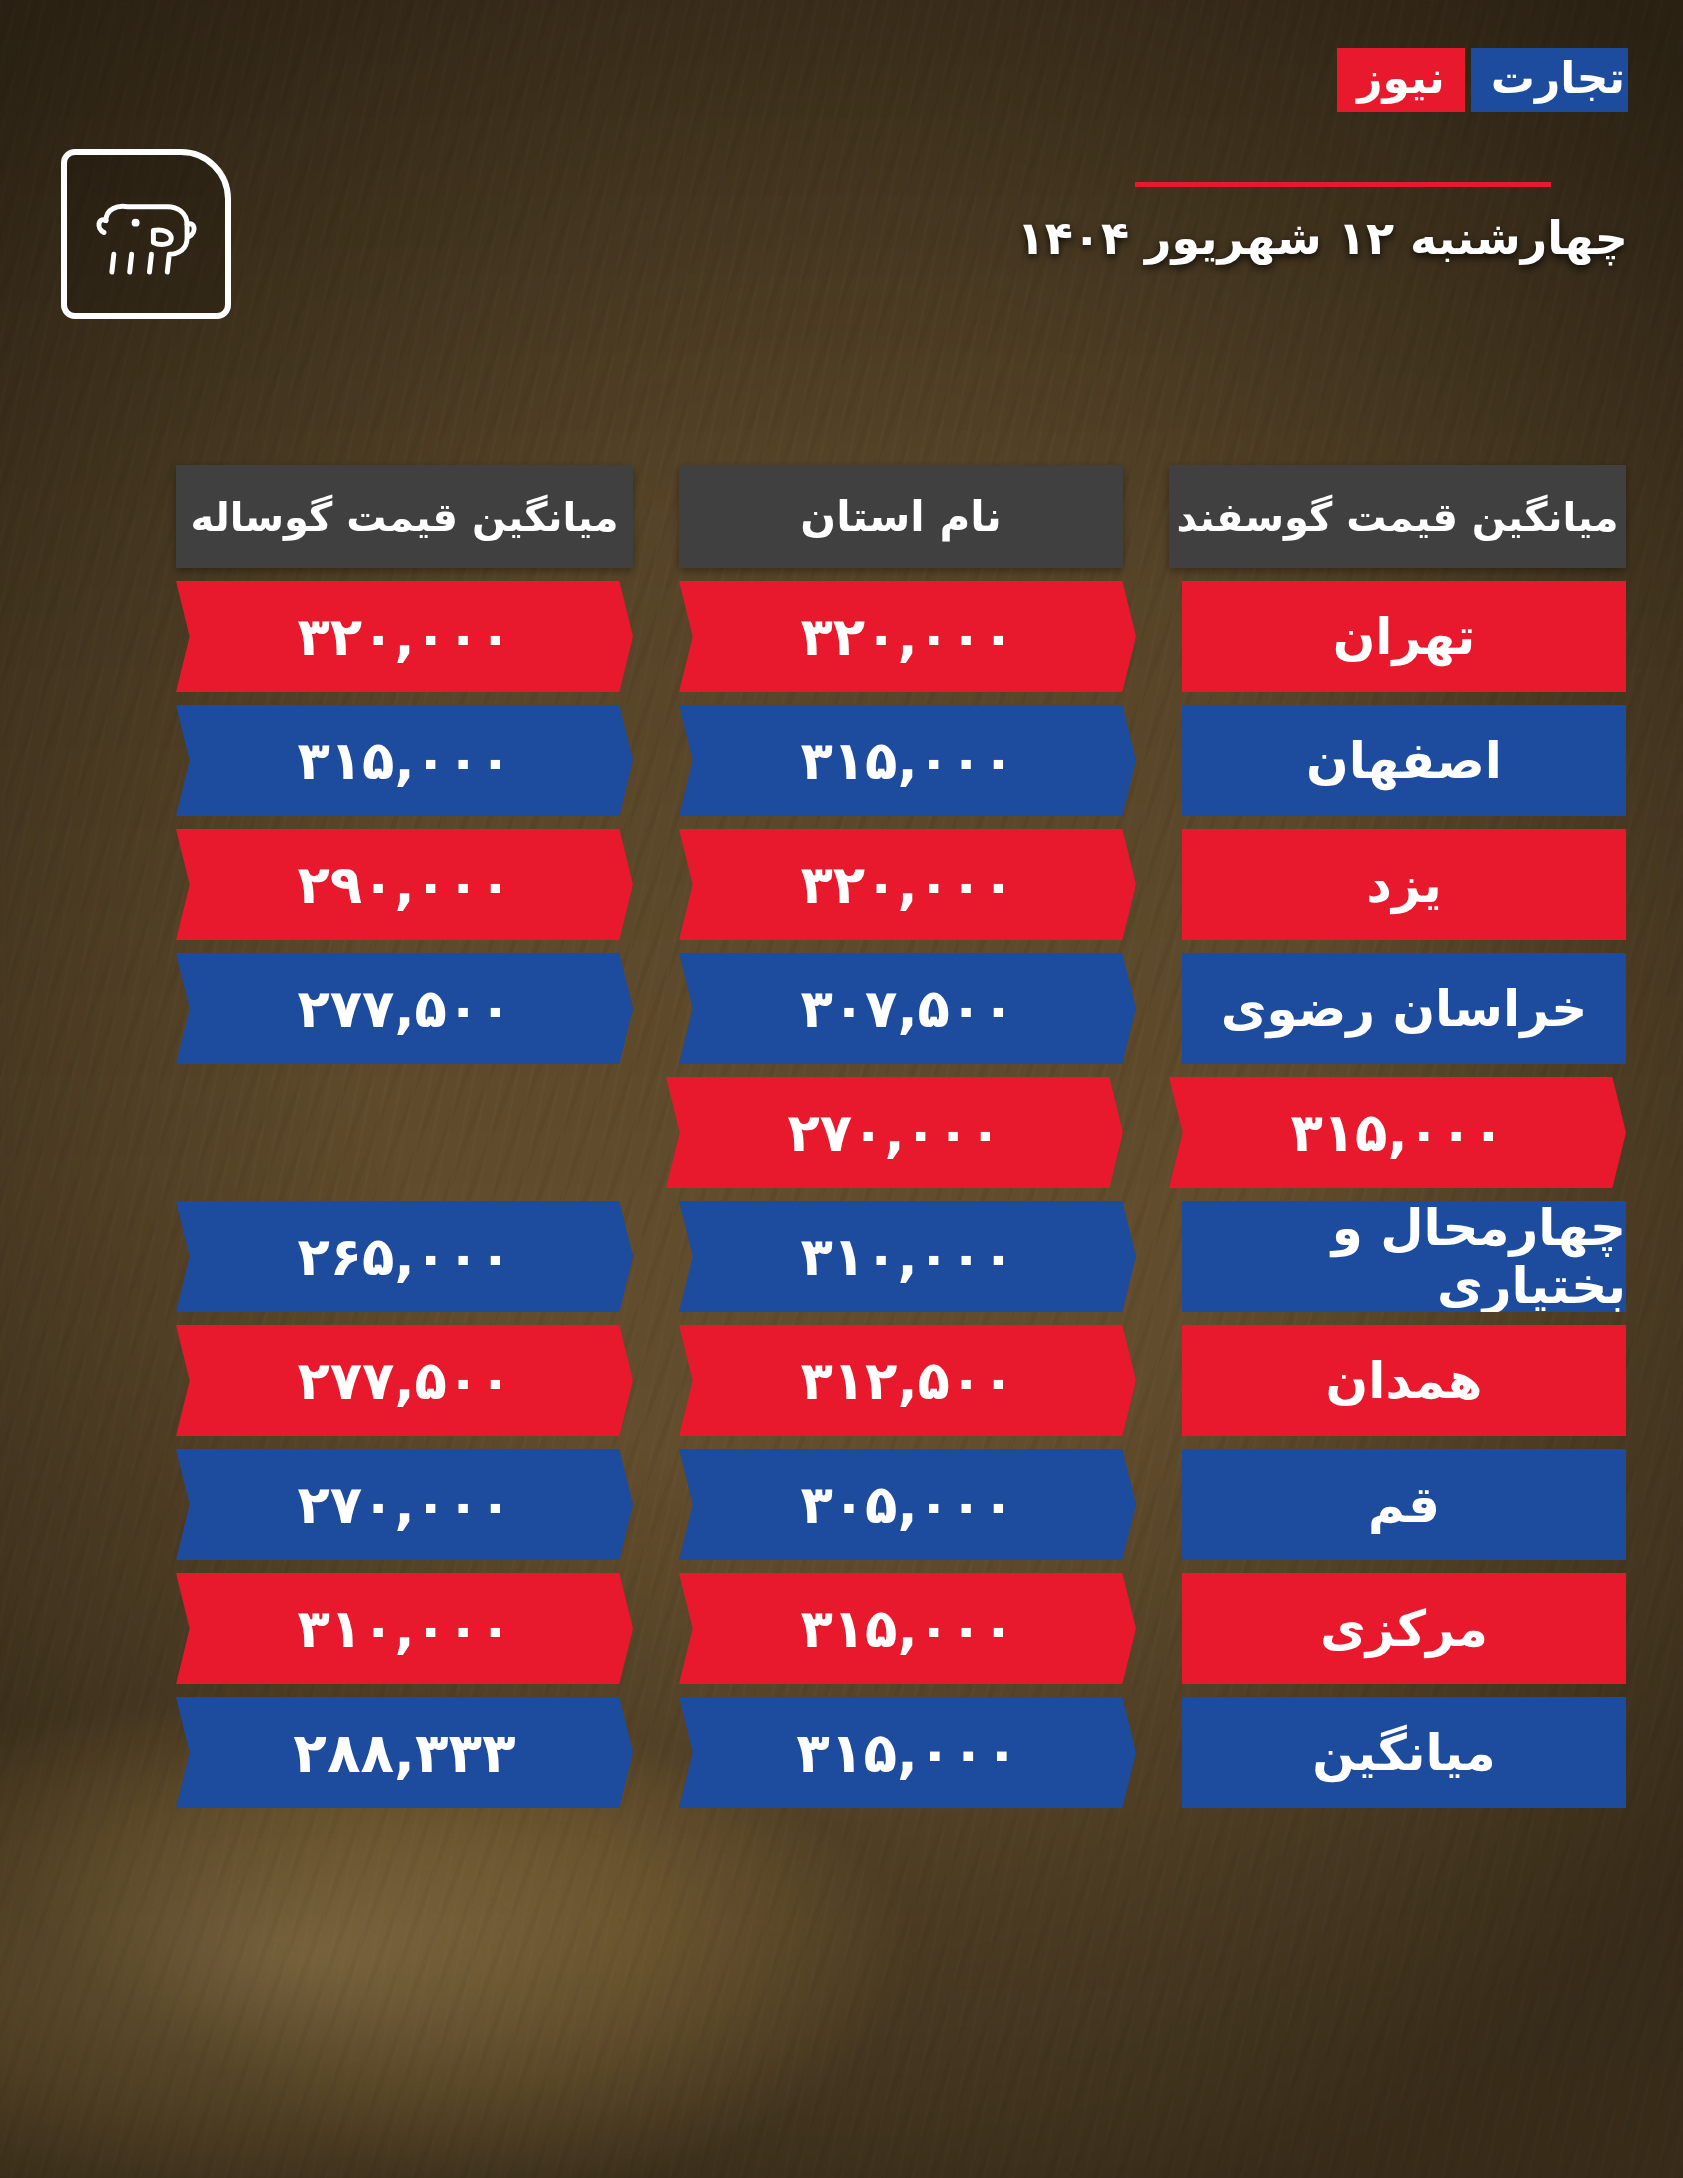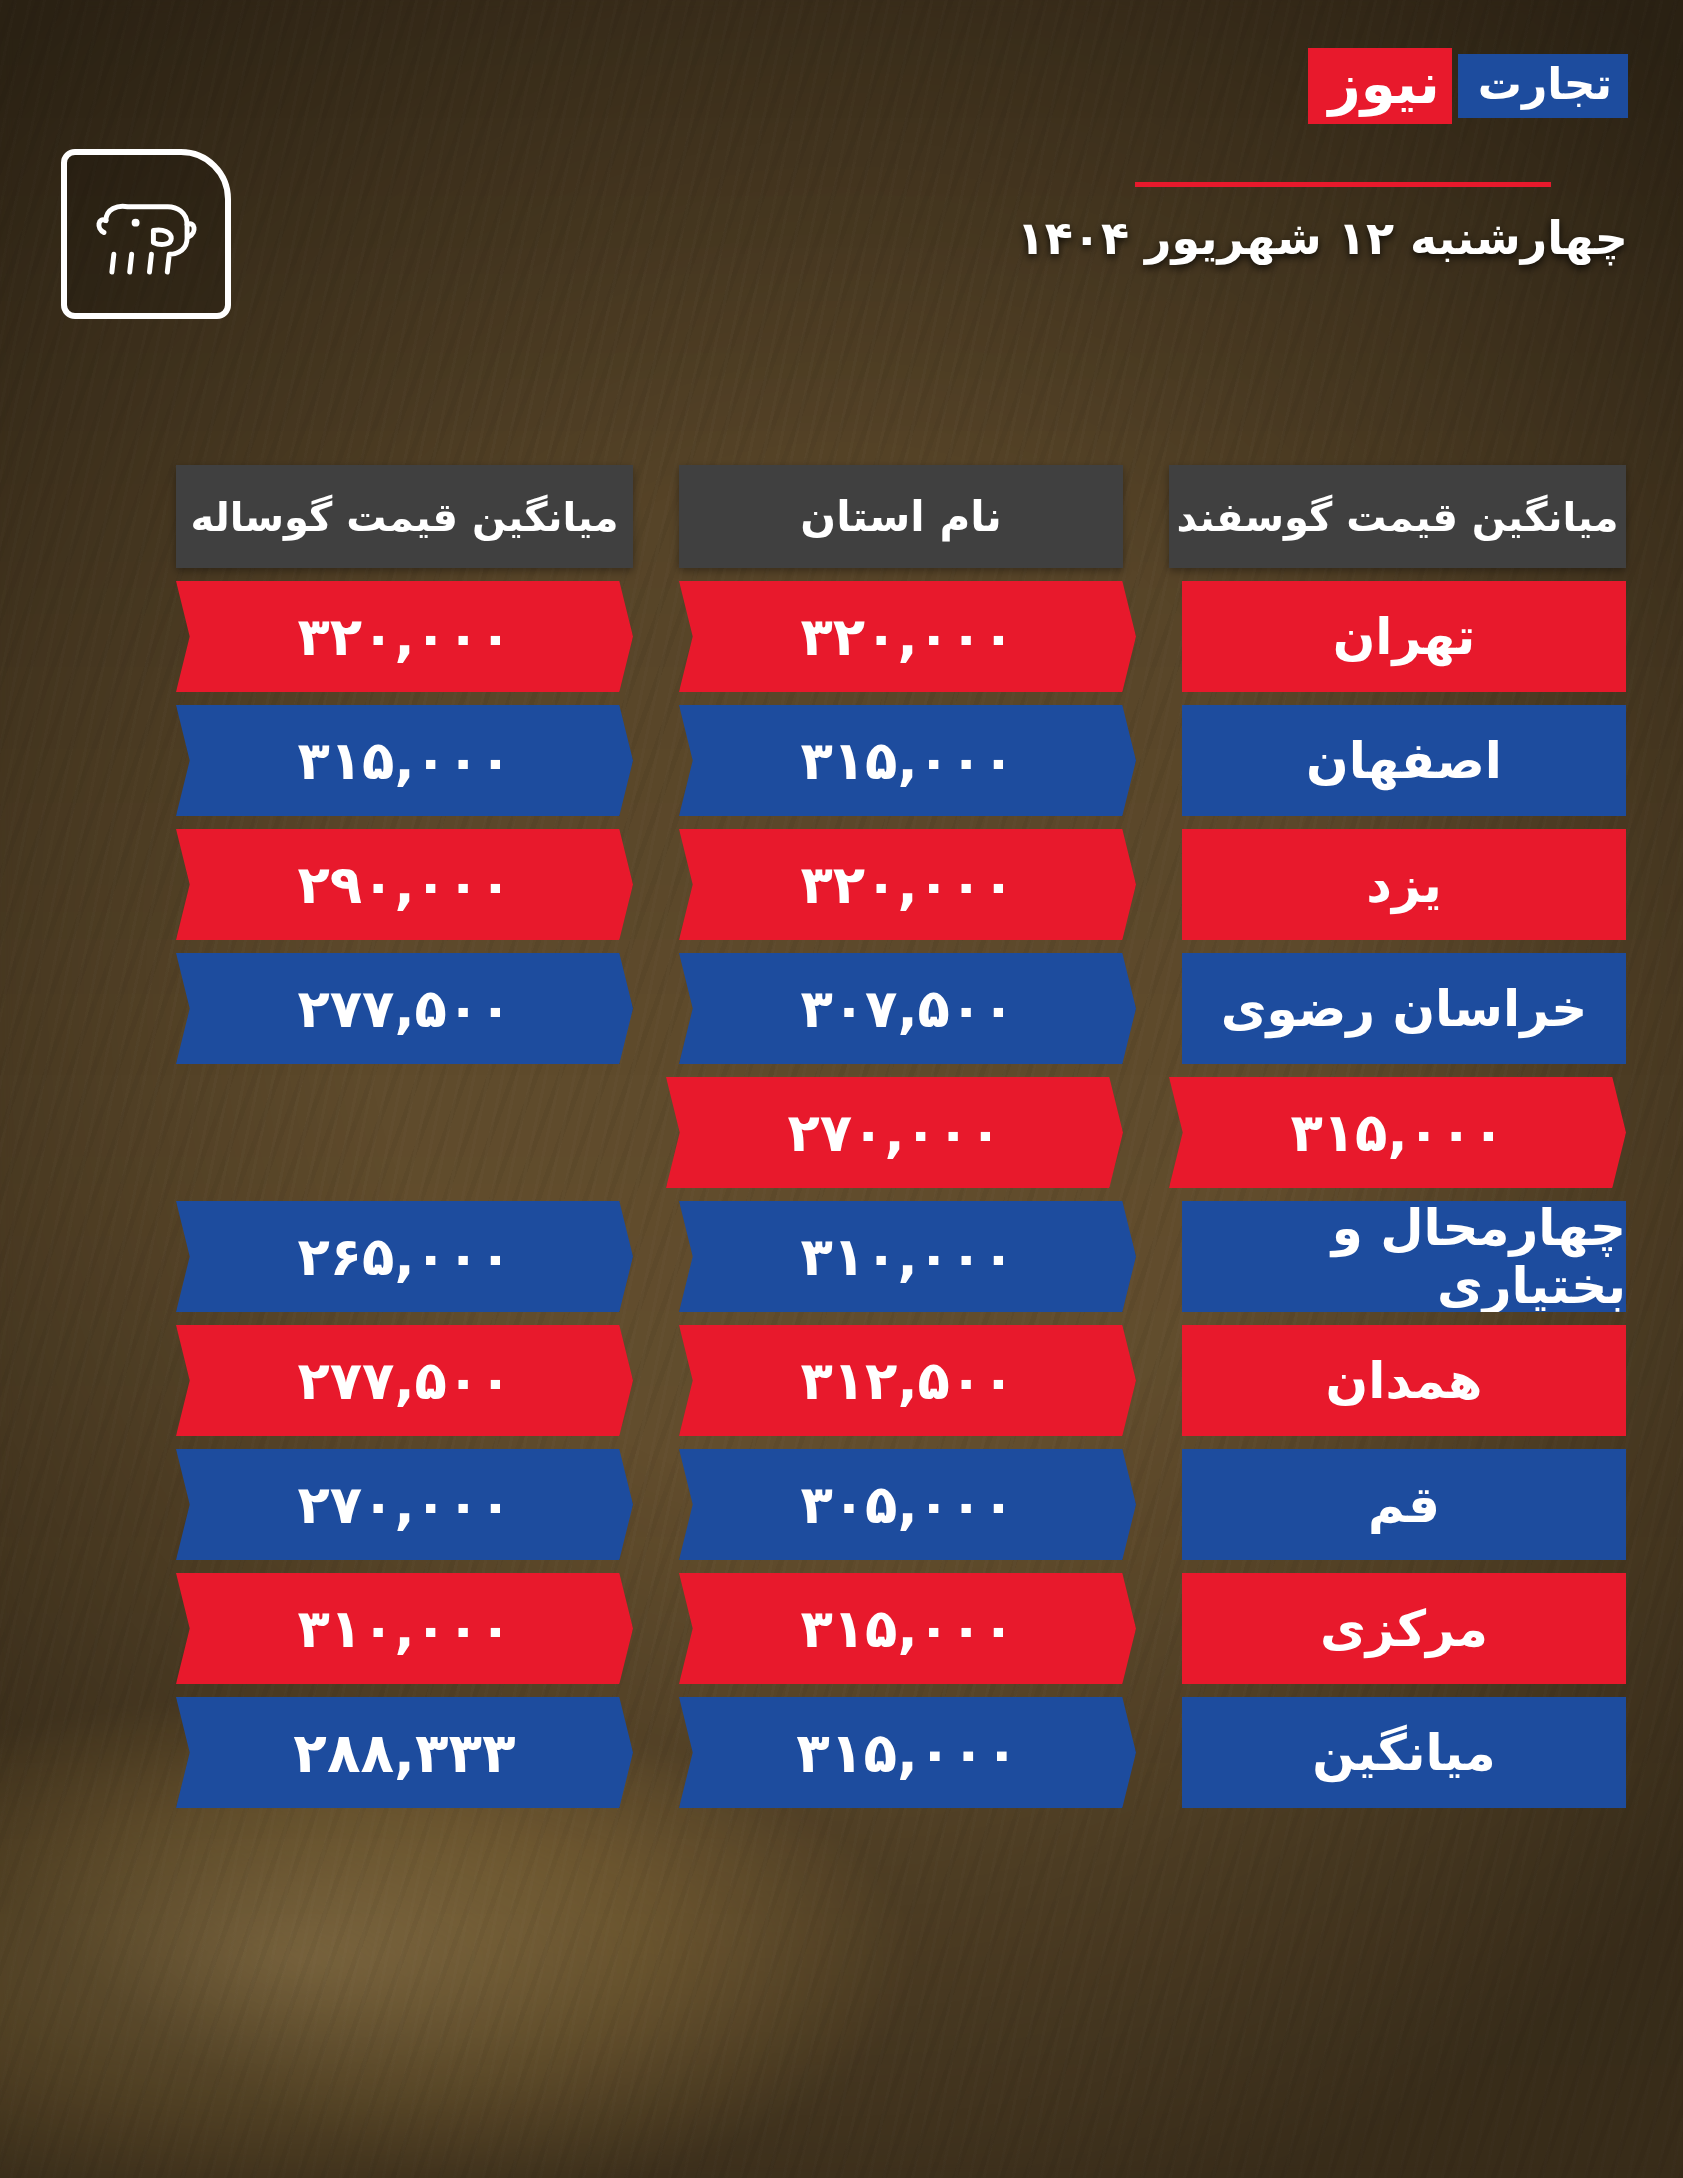--- a/index.html
+++ b/index.html
@@ -64,30 +64,30 @@
     right: 55px;
     display: flex;
     align-items: center;
     direction: rtl;
   }
   .brand-tejarat {
     background: #1d4c9e;
     color: #ffffff;
     font-size: 44px;
     font-weight: bold;
-    padding: 8px 16px 12px 20px;
+    padding: 8px 3px 12px 20px;
     letter-spacing: -1px;
     line-height: 1;
   }
   .brand-news {
     background: #e8192c;
     color: #ffffff;
-    font-size: 56px;
-    font-weight: bold;
-    padding: 8px 12px 12px 20px;
+    font-size: 44px;
+    font-weight: bold;
+    padding: 8px 20px 12px 20px;
     letter-spacing: -1px;
     line-height: 1;
     margin-right: 6px;
   }
 
   
   .title-wrap {
     position: absolute;
     top: 168px;
     right: 55px;

